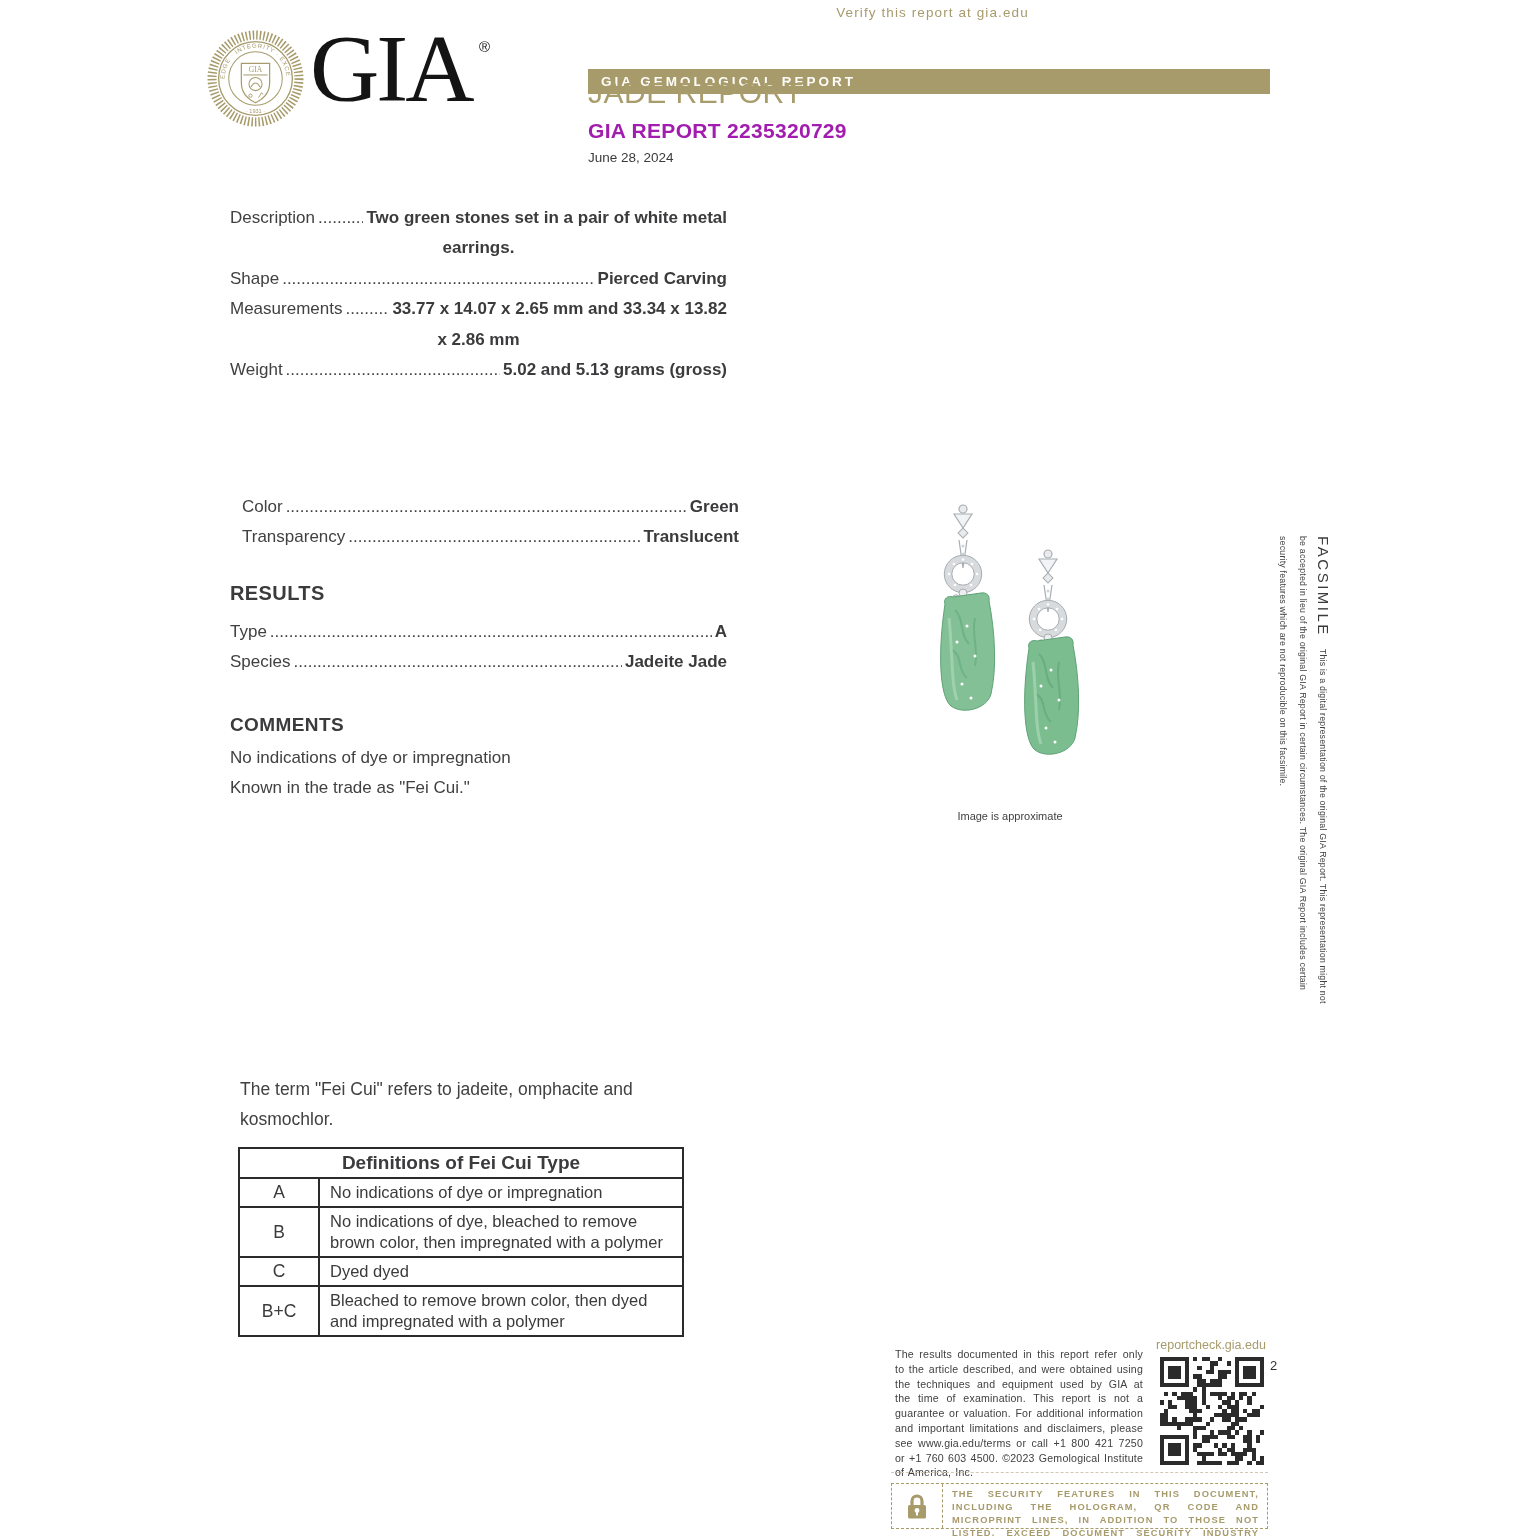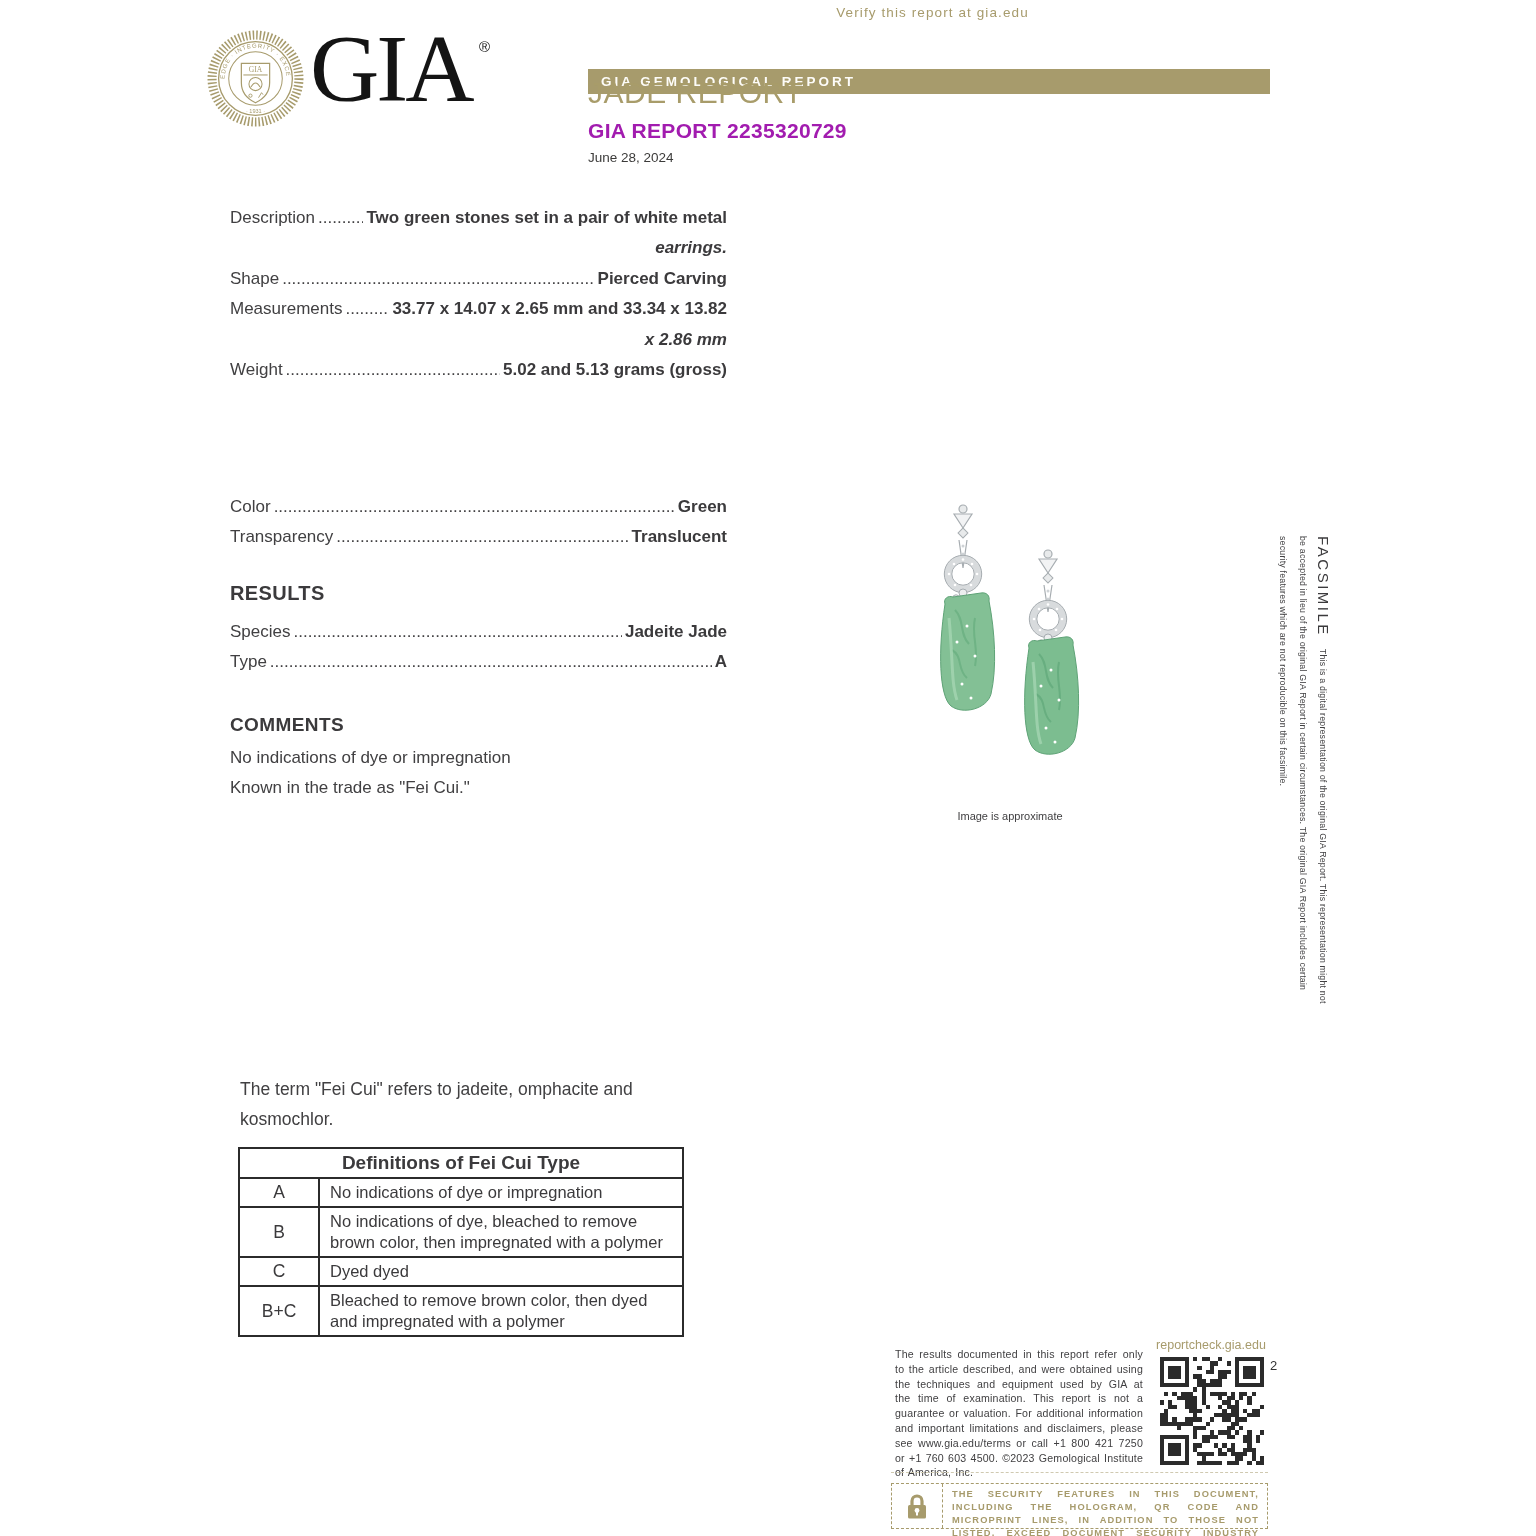--- a/index.html
+++ b/index.html
@@ -19,21 +19,21 @@
   .wordmark{left:310px;top:30px;font-family:"Liberation Serif", serif;font-size:96px;line-height:.82;letter-spacing:-3px;color:#141414;}
   .regmark{left:479px;top:38px;font-size:15px;color:#141414;}
 
   
   .col{left:230px;width:497px;font-size:17px;line-height:30.4px;}
   .srow{display:flex;}
   .srow .lbl{white-space:nowrap;}
   .srow .leader{flex:1;overflow:hidden;white-space:nowrap;margin:0 3px;}
   .srow .leader::after{content:"......................................................................................................................";}
   .srow .val{white-space:nowrap;font-weight:bold;color:#3b3a3c;}
-  .cont{text-align:right;font-weight:bold;color:#3b3a3c;font-style:italic;}
+  .cont{text-align:center;font-weight:bold;color:#3b3a3c;}
   .sec-head{left:230px;font-size:20px;font-weight:bold;letter-spacing:.4px;color:#3b3a3c;}
   .plain-line{color:#414042;}
 
   
   .photo{left:905px;top:498px;}
   .caption{left:880px;top:810px;width:260px;text-align:center;font-size:11px;color:#414042;}
 
   
   .facsimile{left:1253px;top:536px;width:80px;height:470px;writing-mode:vertical-rl;text-orientation:mixed;
     font-size:8.8px;letter-spacing:.2px;line-height:20px;color:#414042;}
@@ -118,44 +118,44 @@
       <span class="val">33.77 x 14.07 x 2.65 mm and 33.34 x 13.82</span>
     </div>
     <div class="cont">x 2.86 mm</div>
     <div class="srow">
       <span class="lbl">Weight</span>
       <span class="leader"></span>
       <span class="val">5.02 and 5.13 grams (gross)</span>
     </div>
   </div>
 
-  <div class="abs col" style="top:492px;">
+  <div class="abs col" style="top:492px;margin-left:12px;">
     <div class="srow">
       <span class="lbl">Color</span>
       <span class="leader"></span>
       <span class="val">Green</span>
     </div>
     <div class="srow">
       <span class="lbl">Transparency</span>
       <span class="leader"></span>
       <span class="val">Translucent</span>
     </div>
   </div>
 
   <div class="abs sec-head" style="top:582px;">RESULTS</div>
   <div class="abs col" style="top:617px;">
     <div class="srow">
+      <span class="lbl">Type</span>
+      <span class="leader"></span>
+      <span class="val">A</span>
+    </div>
+    <div class="srow">
       <span class="lbl">Species</span>
       <span class="leader"></span>
       <span class="val">Jadeite Jade</span>
-    </div>
-    <div class="srow">
-      <span class="lbl">Type</span>
-      <span class="leader"></span>
-      <span class="val">A</span>
     </div>
   </div>
 
   <div class="abs sec-head" style="top:714px;font-size:19px;">COMMENTS</div>
   <div class="abs col plain-line" style="top:743px;">
     <div>No indications of dye or impregnation</div>
     <div>Known in the trade as "Fei Cui."</div>
   </div>
 
   <div class="abs photo">

